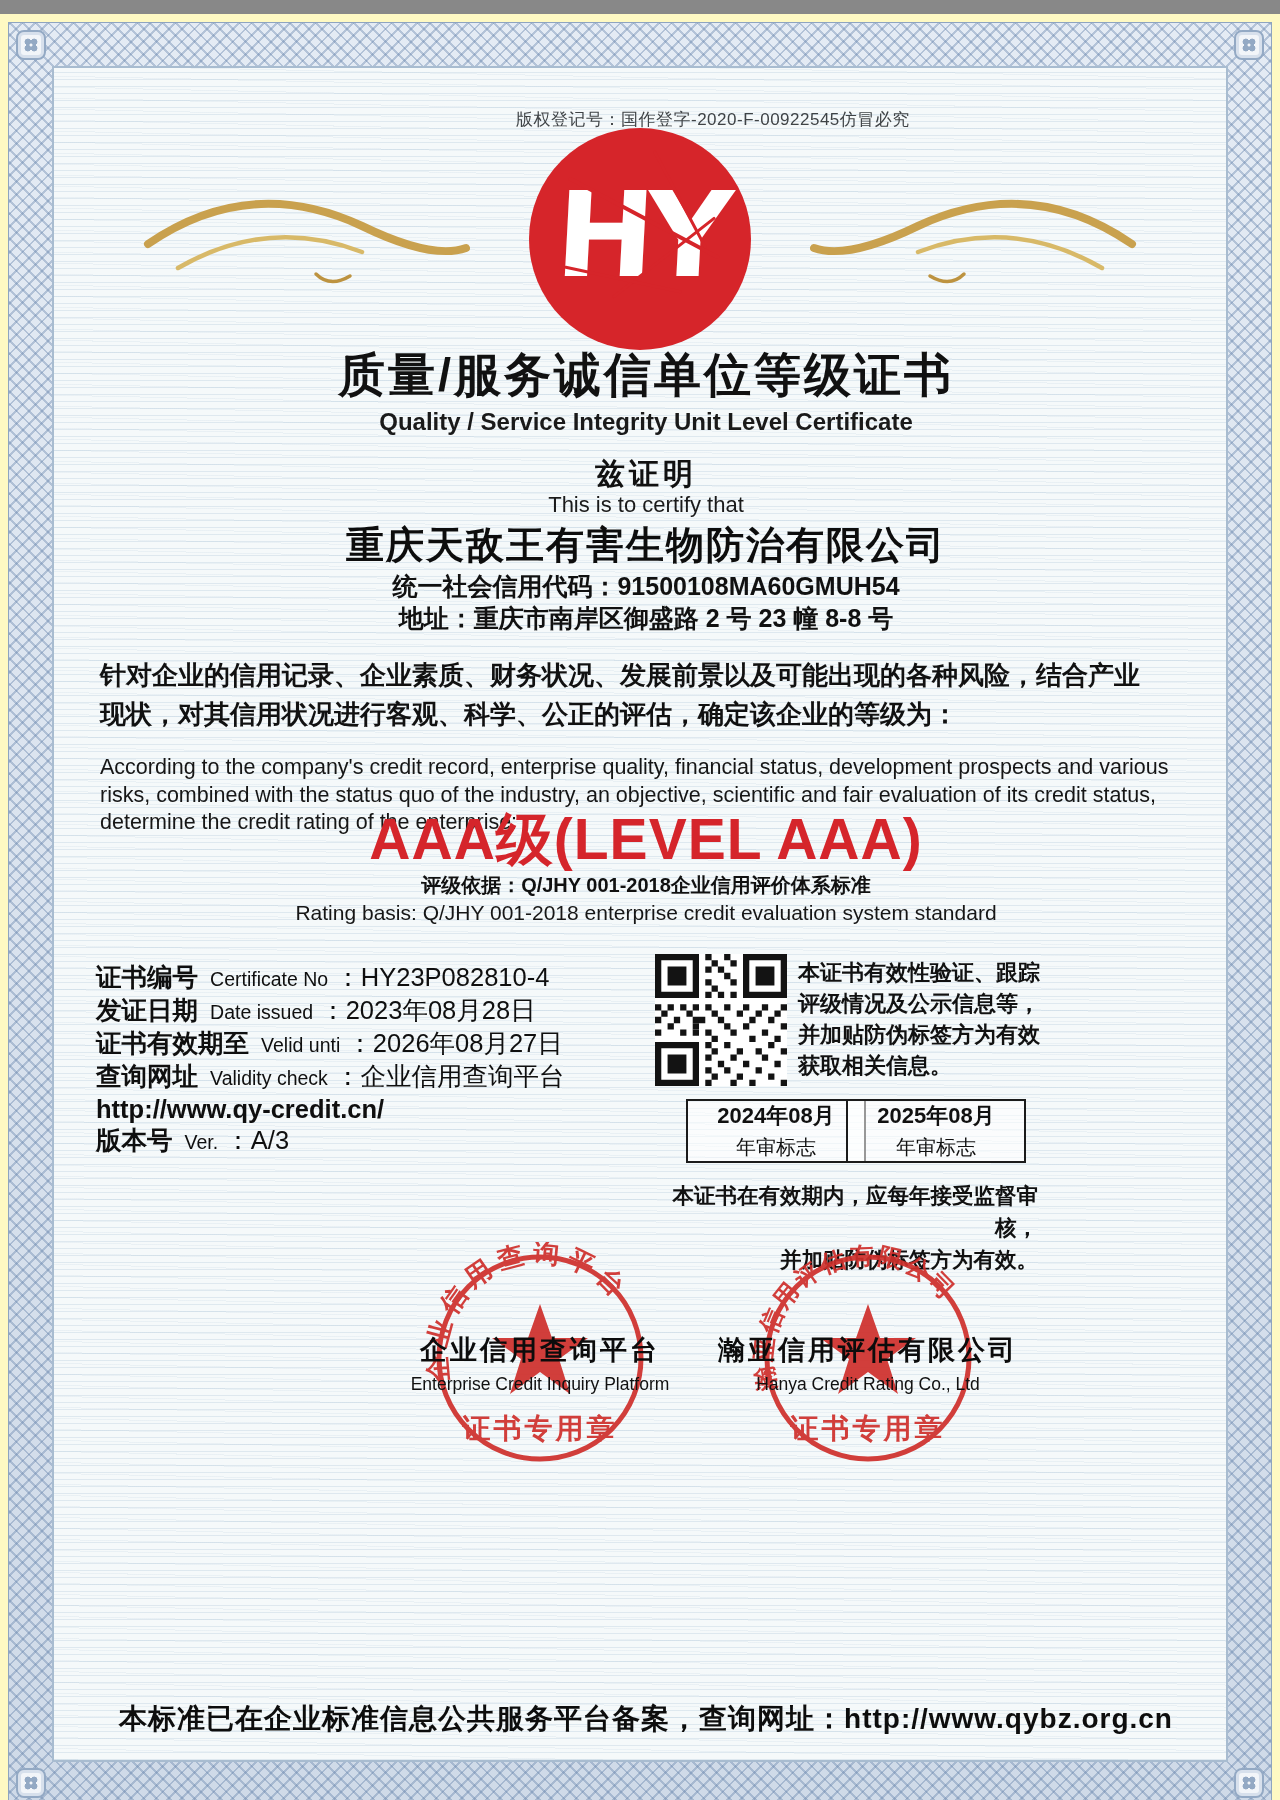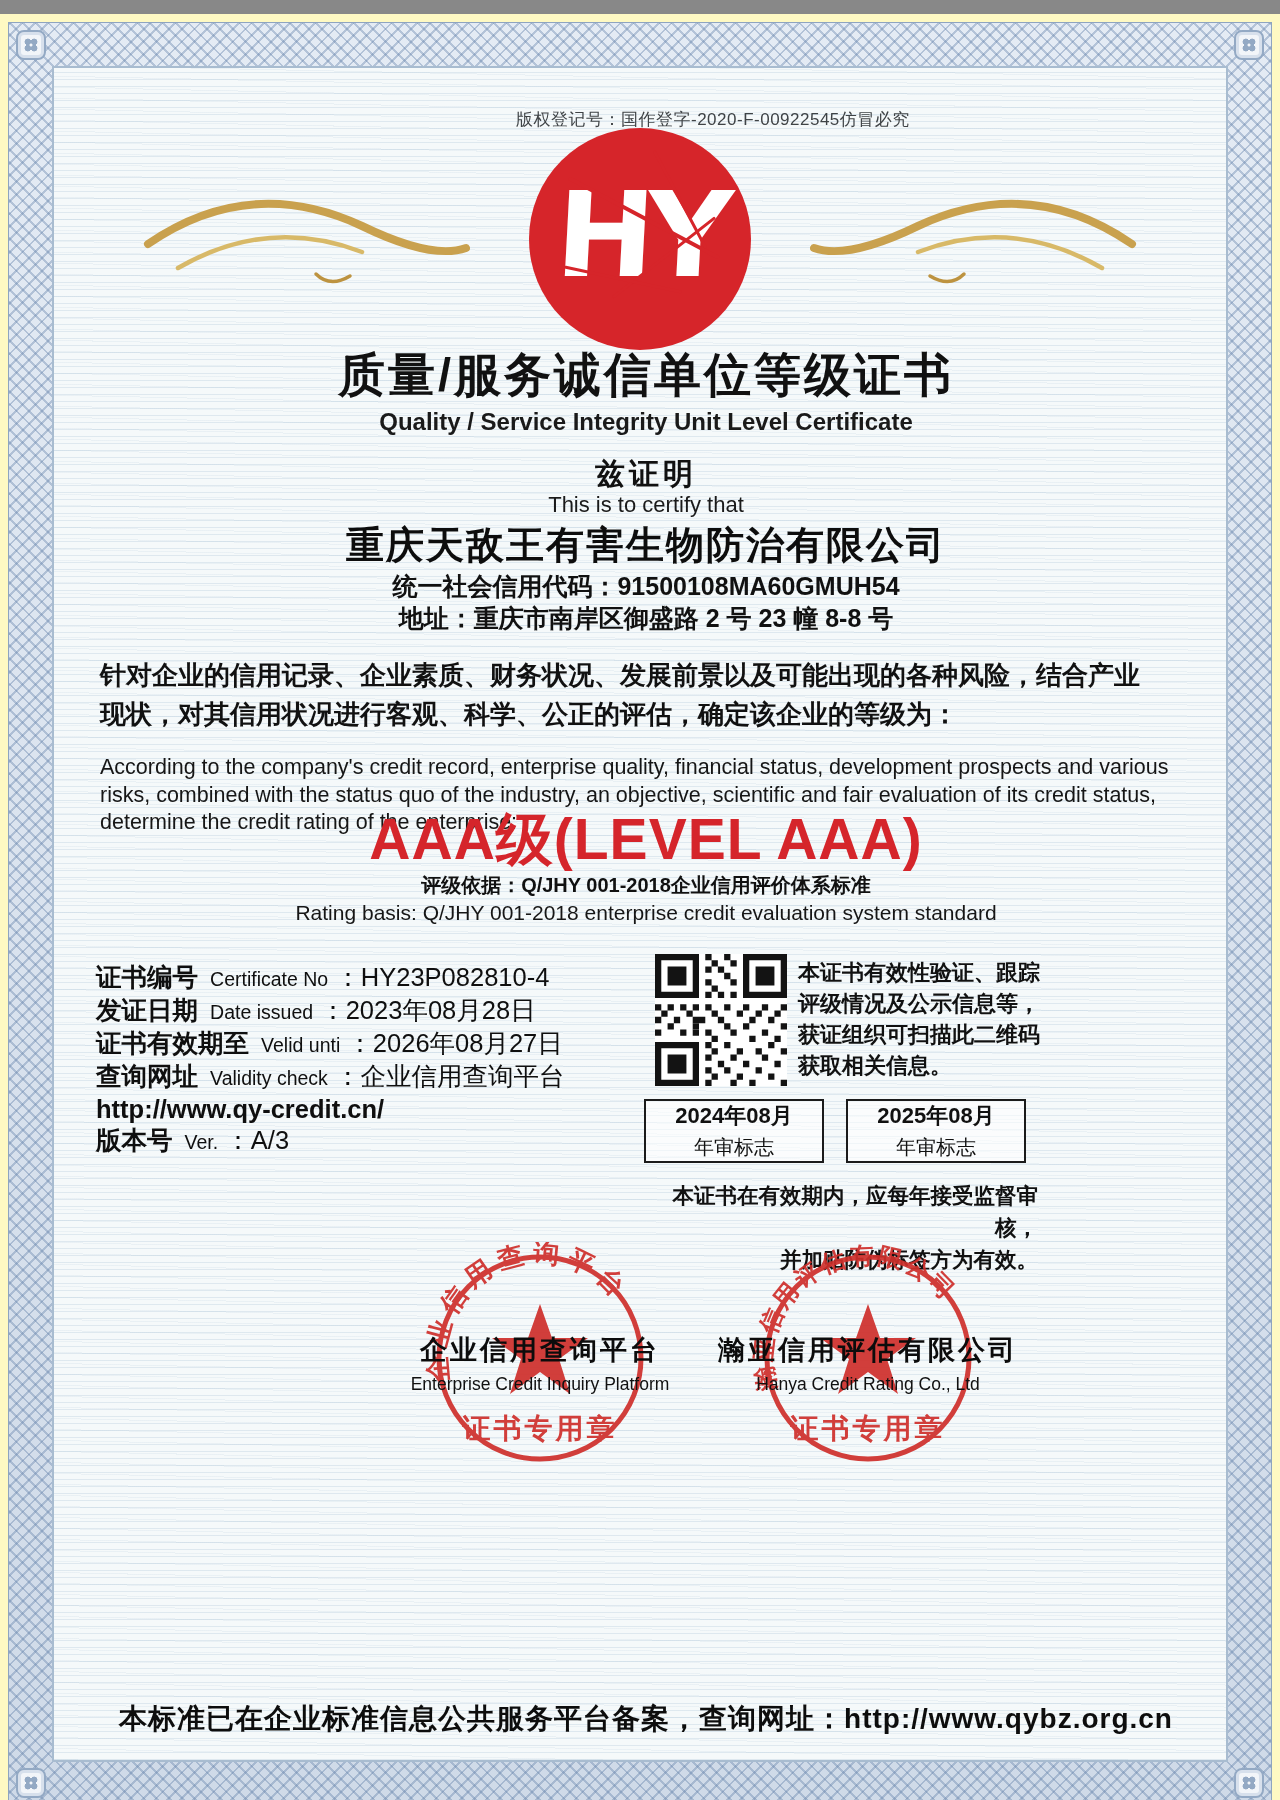--- a/index.html
+++ b/index.html
@@ -65,21 +65,21 @@
   .d-zh { font-weight:600; }
   .d-en { font-size:19.5px; margin-left:5px; }
 
   .qr { top:940px; left:655px; width:132px; height:132px; }
   .qr-note { top:943px; left:798px; width:250px; font-size:22px; font-weight:600; color:#111; line-height:31px; text-align:justify; }
 
   .audit-box { top:1085px; width:180px; height:64px; border:2px solid #1b1b1b; background:rgba(255,255,255,.55);
     display:flex; flex-direction:column; align-items:center; justify-content:center; }
   .audit-box .l1 { font-size:22px; color:#111; font-weight:600; }
   .audit-box .l2 { font-size:20px; color:#111; margin-top:3px; }
-  .audit-box.b1 { left:644px; }
+  .audit-box.b1 { left:686px; }
   .audit-box.b2 { left:846px; }
 
   .validity-note { top:1166px; left:640px; width:398px; text-align:right; font-size:21.5px; font-weight:600; color:#111; line-height:32px; }
 
   .seal { width:232px; height:232px; top:1228px; opacity:.92; }
   .seal.left { left:424px; }
   .seal.right { left:752px; }
 
   .seal-caption { text-align:center; z-index:3; }
   .seal-caption .zh { font-size:27px; font-weight:800; color:#0c0c0c; letter-spacing:3px; }
@@ -175,21 +175,21 @@
     <path fill="#131313" d="M0 0h42v42H0z M84 0h42v42H84z M0 84h42v42H0z"></path>
     <path fill="#ffffff" d="M6 6h30v30H6z M90 6h30v30H90z M6 90h30v30H6z"></path>
     <path fill="#131313" d="M12 12h18v18H12z M96 12h18v18H96z M12 96h18v18H12z"></path>
     <path fill="#131313" d="M48 36h6v6h-6z M60 36h6v6h-6z M72 36h6v6h-6z M36 48h6v6h-6z M36 60h6v6h-6z M36 72h6v6h-6z"></path>
     <path fill="#131313" d="M48 0h6v6h-6z M66 0h6v6h-6z M54 6h6v6h-6z M72 6h6v6h-6z M48 12h6v6h-6z M60 12h6v6h-6z M66 18h6v6h-6z M48 24h6v6h-6z M72 24h6v6h-6z M54 30h6v6h-6z M0 48h6v6h-6z M12 48h6v6h-6z M24 48h6v6h-6z M48 48h6v6h-6z M66 48h6v6h-6z M84 48h6v6h-6z M102 48h6v6h-6z M120 48h6v6h-6z M6 54h6v6h-6z M30 54h6v6h-6z M54 54h6v6h-6z M78 54h6v6h-6z M96 54h6v6h-6z M114 54h6v6h-6z M0 60h6v6h-6z M18 60h6v6h-6z M42 60h6v6h-6z M60 60h6v6h-6z M90 60h6v6h-6z M108 60h6v6h-6z M12 66h6v6h-6z M36 66h6v6h-6z M66 66h6v6h-6z M84 66h6v6h-6z M120 66h6v6h-6z M0 72h6v6h-6z M24 72h6v6h-6z M48 72h6v6h-6z M72 72h6v6h-6z M102 72h6v6h-6z M54 78h6v6h-6z M90 78h6v6h-6z M114 78h6v6h-6z M48 84h6v6h-6z M66 84h6v6h-6z M108 84h6v6h-6z M54 90h6v6h-6z M78 90h6v6h-6z M96 90h6v6h-6z M120 90h6v6h-6z M48 96h6v6h-6z M72 96h6v6h-6z M102 96h6v6h-6z M60 102h6v6h-6z M84 102h6v6h-6z M114 102h6v6h-6z M48 108h6v6h-6z M66 108h6v6h-6z M96 108h6v6h-6z M54 114h6v6h-6z M78 114h6v6h-6z M108 114h6v6h-6z M48 120h6v6h-6z M72 120h6v6h-6z M90 120h6v6h-6z M120 120h6v6h-6z"></path>
   </svg>
 
   <div class="abs qr-note">
     <div>本证书有效性验证、跟踪</div>
     <div>评级情况及公示信息等，</div>
-    <div>获证组织可扫描此二维码</div>
+    <div>并加贴防伪标签方为有效</div>
     <div>获取相关信息。</div>
   </div>
 
   <div class="abs audit-box b1">
     <div class="l1">2024年08月</div>
     <div class="l2">年审标志</div>
   </div>
   <div class="abs audit-box b2">
     <div class="l1">2025年08月</div>
     <div class="l2">年审标志</div>

